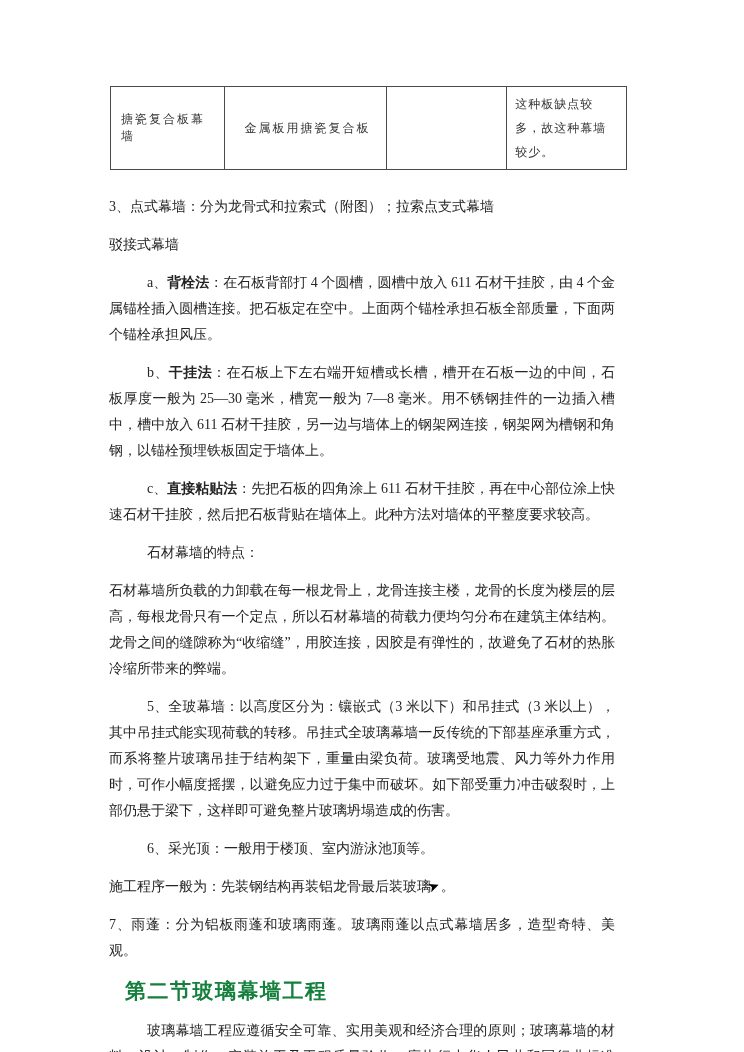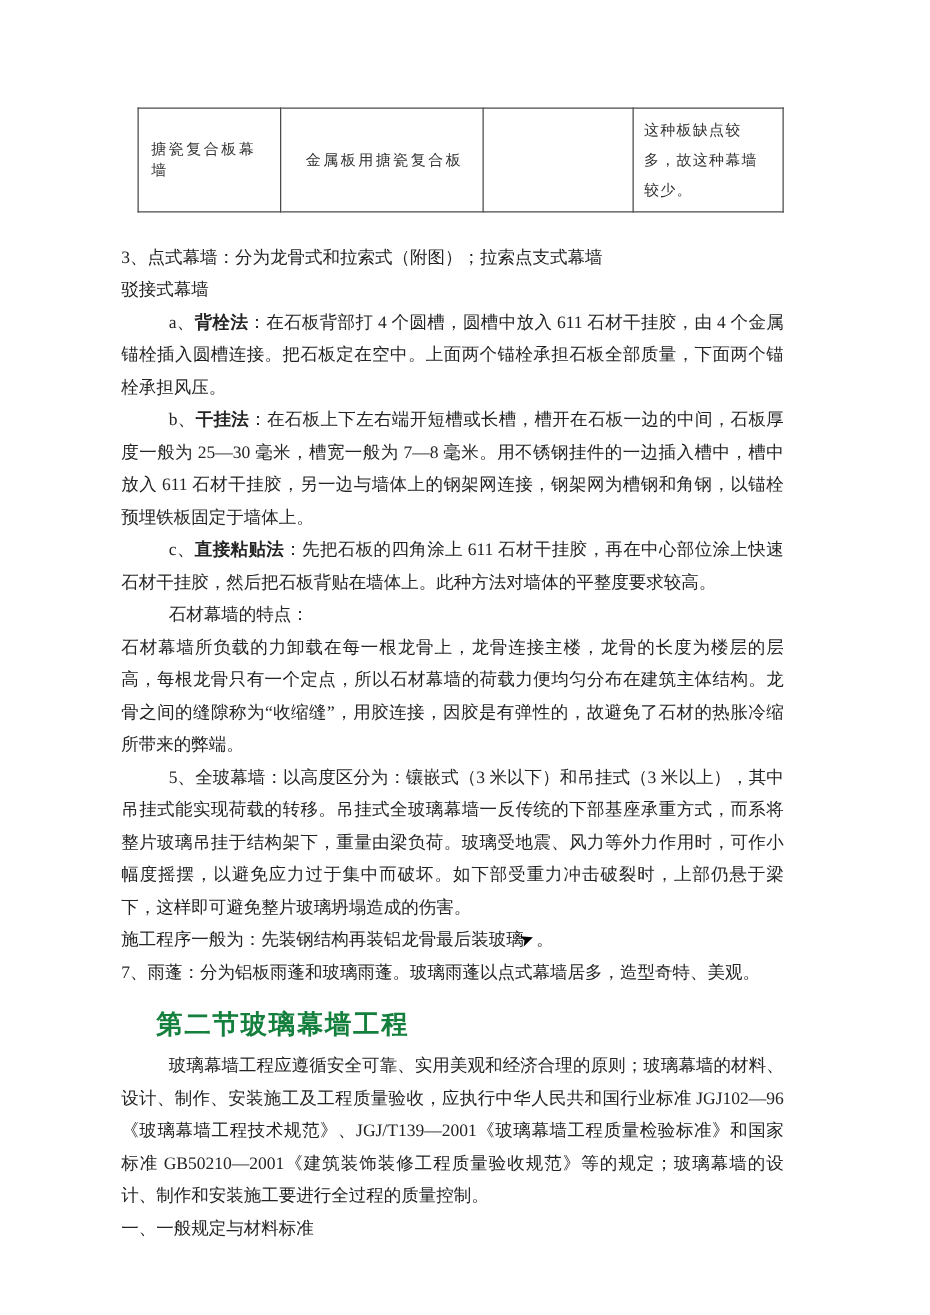--- a/index.html
+++ b/index.html
@@ -24,21 +24,21 @@
     border:1px solid #4a4a4a;
     font-size:12px;
     color:#333333;
     vertical-align:middle;
   }
   td.c1{width:113px;padding:6px 6px 6px 10px;letter-spacing:2px;}
   td.c2{width:160px;padding:6px 6px 6px 20px;letter-spacing:2px;}
   td.c3{width:128px;padding:6px;}
   td.c4{width:118px;padding:5px 8px;line-height:24px;letter-spacing:1px;margin-top:16px;}
   .para{
-    margin:0;
+    margin:12px;
     font-size:14px;
     line-height:26px;
     text-align:justify;
     color:#242424;
   }
   .indent{text-indent:38px;}
   .para b{font-weight:bold;}
   h2.section-heading{
     margin:12px 0 7px 28px;
     font-size:21px;
@@ -77,20 +77,21 @@
 
   <p class="para indent"><span>a、</span><b>背栓法</b><span>：在石板背部打 4 个圆槽，圆槽中放入 611 石材干挂胶，由 4 个金属锚栓插入圆槽连接。把石板定在空中。上面两个锚栓承担石板全部质量，下面两个锚栓承担风压。</span></p>
 
   <p class="para indent"><span>b、</span><b>干挂法</b><span>：在石板上下左右端开短槽或长槽，槽开在石板一边的中间，石板厚度一般为 25—30 毫米，槽宽一般为 7—8 毫米。用不锈钢挂件的一边插入槽中，槽中放入 611 石材干挂胶，另一边与墙体上的钢架网连接，钢架网为槽钢和角钢，以锚栓预埋铁板固定于墙体上。</span></p>
 
   <p class="para indent"><span>c、</span><b>直接粘贴法</b><span>：先把石板的四角涂上 611 石材干挂胶，再在中心部位涂上快速石材干挂胶，然后把石板背贴在墙体上。此种方法对墙体的平整度要求较高。</span></p>
 
   <p class="para indent">石材幕墙的特点：</p>
   <p class="para">石材幕墙所负载的力卸载在每一根龙骨上，龙骨连接主楼，龙骨的长度为楼层的层高，每根龙骨只有一个定点，所以石材幕墙的荷载力便均匀分布在建筑主体结构。龙骨之间的缝隙称为“收缩缝”，用胶连接，因胶是有弹性的，故避免了石材的热胀冷缩所带来的弊端。</p>
   <p class="para indent">5、全玻幕墙：以高度区分为：镶嵌式（3 米以下）和吊挂式（3 米以上），其中吊挂式能实现荷载的转移。吊挂式全玻璃幕墙一反传统的下部基座承重方式，而系将整片玻璃吊挂于结构架下，重量由梁负荷。玻璃受地震、风力等外力作用时，可作小幅度摇摆，以避免应力过于集中而破坏。如下部受重力冲击破裂时，上部仍悬于梁下，这样即可避免整片玻璃坍塌造成的伤害。</p>
+  <p class="para indent">6、采光顶：一般用于楼顶、室内游泳池顶等。</p>
 
   <p class="para"><span>施工程序一般为：先装钢结构再装铝龙骨最后装玻璃</span><span class="cursor-arrow">➤</span><span>。</span></p>
 
   <p class="para">7、雨蓬：分为铝板雨蓬和玻璃雨蓬。玻璃雨蓬以点式幕墙居多，造型奇特、美观。</p>
 
   <h2 class="section-heading">第二节玻璃幕墙工程</h2>
 
   <p class="para indent">玻璃幕墙工程应遵循安全可靠、实用美观和经济合理的原则；玻璃幕墙的材料、设计、制作、安装施工及工程质量验收，应执行中华人民共和国行业标准 JGJ102—96《玻璃幕墙工程技术规范》、JGJ/T139—2001《玻璃幕墙工程质量检验标准》和国家标准 GB50210—2001《建筑装饰装修工程质量验收规范》等的规定；玻璃幕墙的设计、制作和安装施工要进行全过程的质量控制。</p>
   <p class="para">一、一般规定与材料标准</p>
 

